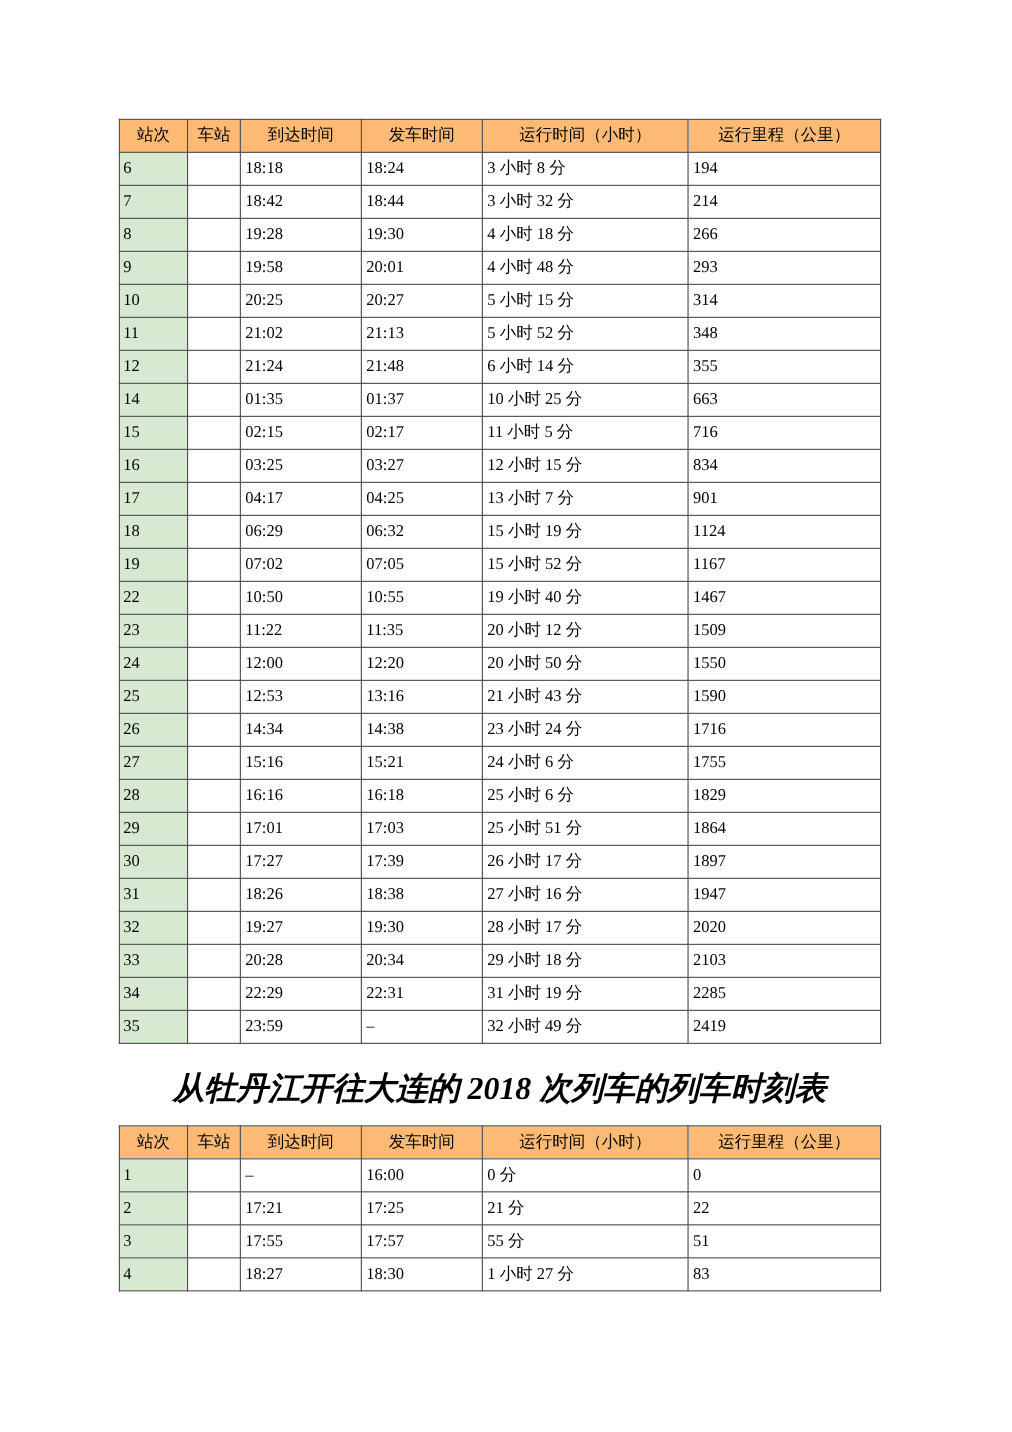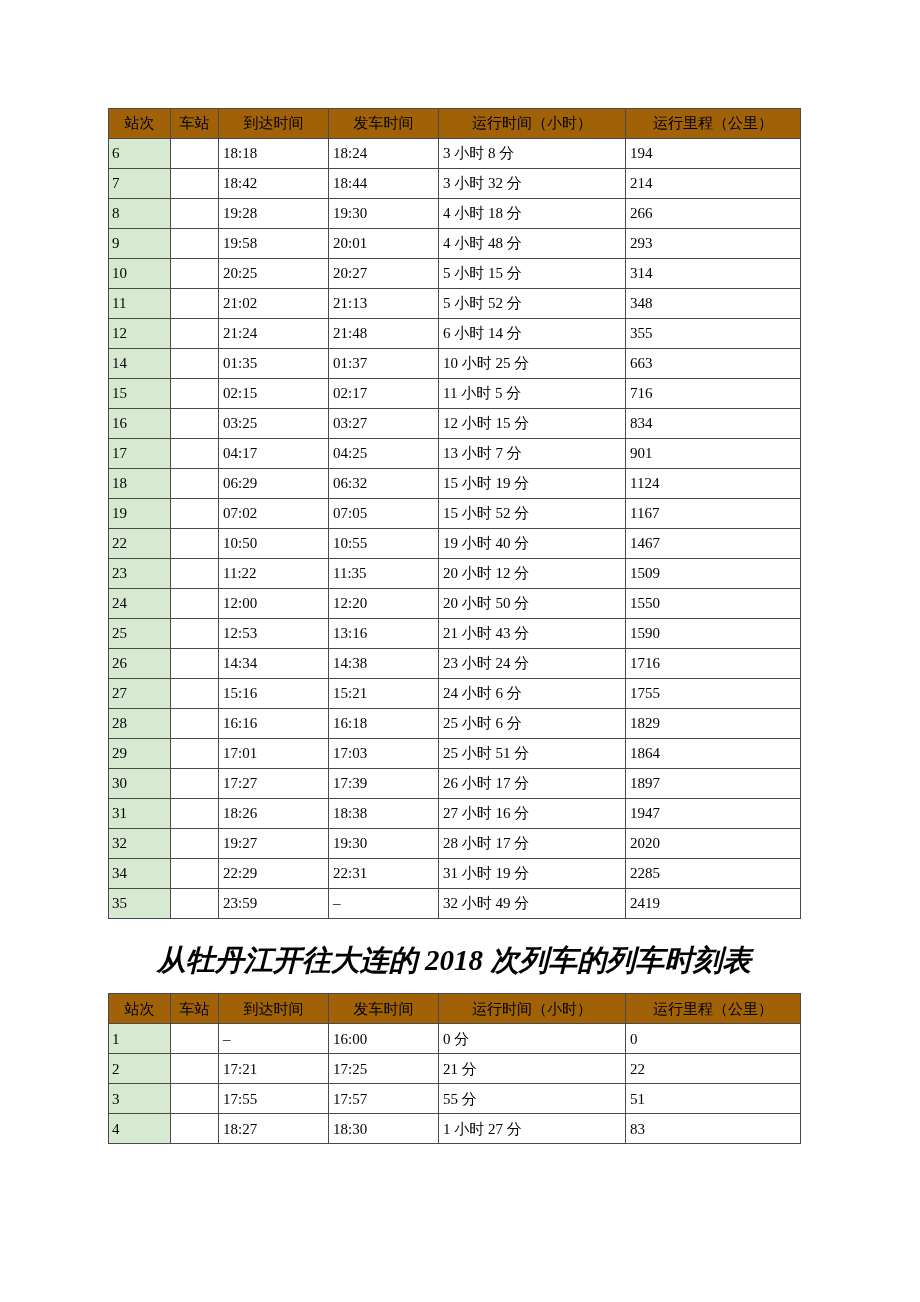--- a/index.html
+++ b/index.html
@@ -43,21 +43,21 @@
   }
   
   col.c-seq   { width: 62px; }
   col.c-stn   { width: 48px; }
   col.c-arr   { width: 110px; }
   col.c-dep   { width: 110px; }
   col.c-dur   { width: 187px; }
   col.c-dist  { width: 175px; }
 
   thead th {
-    background-color: #a16207;
+    background-color: #fdba74;
     text-align: center;
     font-size: 15px;
   }
   tbody td {
     text-align: left;
     background: #ffffff;
   }
   tbody td.seq {
     background-color: #d7ead1;
     text-align: left;
@@ -298,20 +298,28 @@
         </tr>
         <tr>
           <td class="seq">32</td>
           <td class="stn"></td>
           <td>19:27</td>
           <td>19:30</td>
           <td>28 小时 17 分</td>
           <td>2020</td>
         </tr>
         <tr>
+          <td class="seq">33</td>
+          <td class="stn"></td>
+          <td>20:28</td>
+          <td>20:34</td>
+          <td>29 小时 18 分</td>
+          <td>2103</td>
+        </tr>
+        <tr>
           <td class="seq">34</td>
           <td class="stn"></td>
           <td>22:29</td>
           <td>22:31</td>
           <td>31 小时 19 分</td>
           <td>2285</td>
         </tr>
         <tr>
           <td class="seq">35</td>
           <td class="stn"></td>

